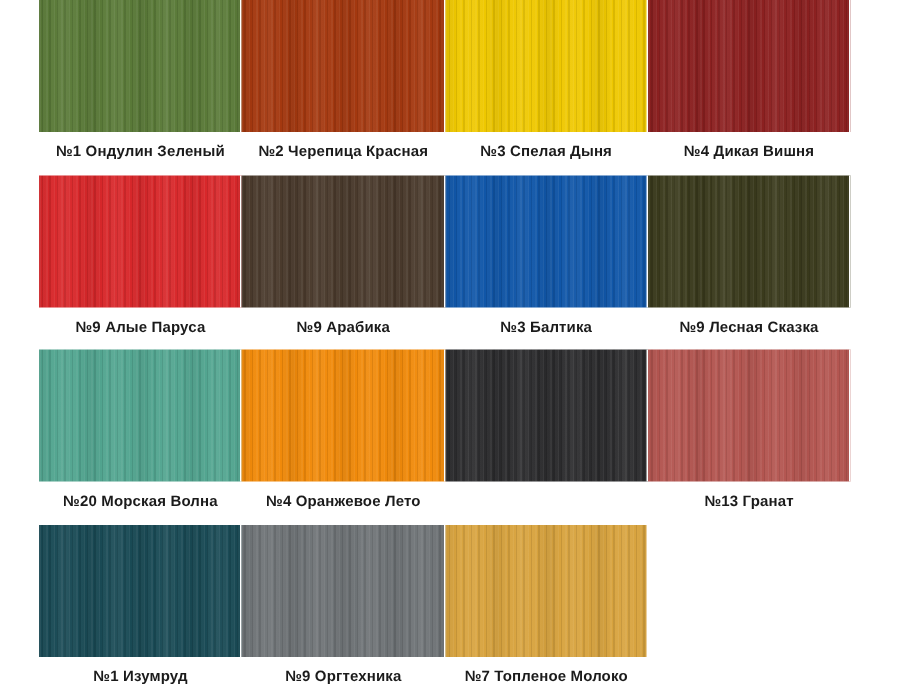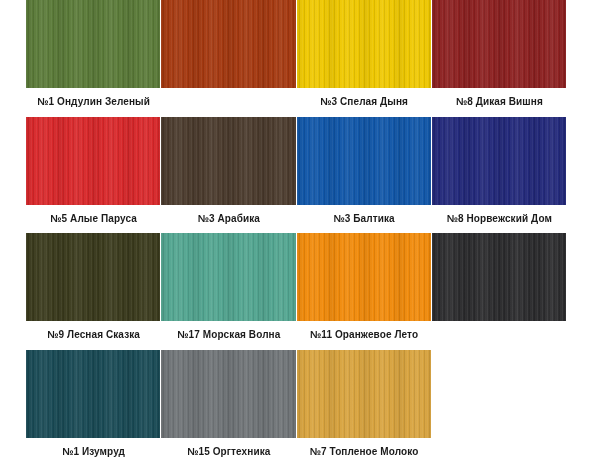--- a/index.html
+++ b/index.html
@@ -92,80 +92,81 @@
 
 <div class="palette-grid">
 
   <div class="swatch-cell">
     <div class="swatch-chip" style="background-color: rgb(90, 122, 56);"></div>
     <div class="swatch-label">№1 Ондулин Зеленый</div>
   </div>
 
   <div class="swatch-cell">
     <div class="swatch-chip" style="background-color: rgb(164, 56, 15);"></div>
+    <div class="swatch-label">№2 Черепица Красная</div>
   </div>
 
   <div class="swatch-cell">
     <div class="swatch-chip" style="background-color: rgb(239, 200, 0);"></div>
     <div class="swatch-label">№3 Спелая Дыня</div>
   </div>
 
   <div class="swatch-cell">
     <div class="swatch-chip" style="background-color: rgb(140, 32, 32);"></div>
-    <div class="swatch-label">№8 Дикая Вишня</div>
+    <div class="swatch-label">№4 Дикая Вишня</div>
   </div>
 
   <div class="swatch-cell">
     <div class="swatch-chip" style="background-color: rgb(216, 39, 42);"></div>
-    <div class="swatch-label">№5 Алые Паруса</div>
+    <div class="swatch-label">№9 Алые Паруса</div>
   </div>
 
   <div class="swatch-cell">
     <div class="swatch-chip" style="background-color: rgb(74, 58, 44);"></div>
-    <div class="swatch-label">№3 Арабика</div>
+    <div class="swatch-label">№9 Арабика</div>
   </div>
 
   <div class="swatch-cell">
     <div class="swatch-chip" style="background-color: rgb(16, 86, 168);"></div>
     <div class="swatch-label">№3 Балтика</div>
   </div>
 
-  <div class="swatch-cell">
-    <div class="swatch-chip" style="background-color: rgb(34, 40, 122);"></div>
-    <div class="swatch-label">№8 Норвежский Дом</div>
-  </div>
 
   <div class="swatch-cell">
     <div class="swatch-chip" style="background-color: rgb(58, 58, 28);"></div>
     <div class="swatch-label">№9 Лесная Сказка</div>
   </div>
 
   <div class="swatch-cell">
     <div class="swatch-chip" style="background-color: rgb(82, 165, 144);"></div>
-    <div class="swatch-label">№17 Морская Волна</div>
+    <div class="swatch-label">№20 Морская Волна</div>
   </div>
 
   <div class="swatch-cell">
     <div class="swatch-chip" style="background-color: rgb(241, 138, 10);"></div>
-    <div class="swatch-label">№11 Оранжевое Лето</div>
+    <div class="swatch-label">№4 Оранжевое Лето</div>
   </div>
 
   <div class="swatch-cell">
     <div class="swatch-chip" style="background-color: rgb(43, 43, 45);"></div>
   </div>
 
+  <div class="swatch-cell">
+    <div class="swatch-chip" style="background-color: rgb(179, 85, 80);"></div>
+    <div class="swatch-label">№13 Гранат</div>
+  </div>
 
   <div class="swatch-cell">
     <div class="swatch-chip" style="background-color: rgb(25, 74, 85);"></div>
     <div class="swatch-label">№1 Изумруд</div>
   </div>
 
   <div class="swatch-cell">
     <div class="swatch-chip" style="background-color: rgb(110, 115, 118);"></div>
-    <div class="swatch-label">№15 Оргтехника</div>
+    <div class="swatch-label">№9 Оргтехника</div>
   </div>
 
   <div class="swatch-cell">
     <div class="swatch-chip" style="background-color: rgb(216, 163, 62);"></div>
     <div class="swatch-label">№7 Топленое Молоко</div>
   </div>
 
 </div>
 
 </body></html>

